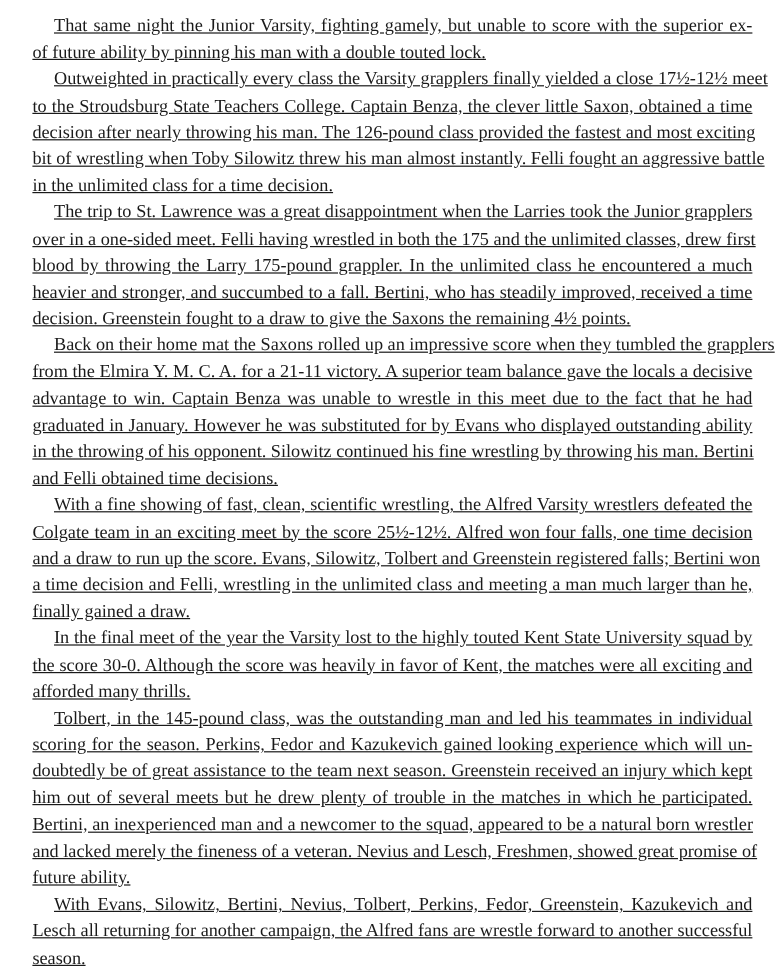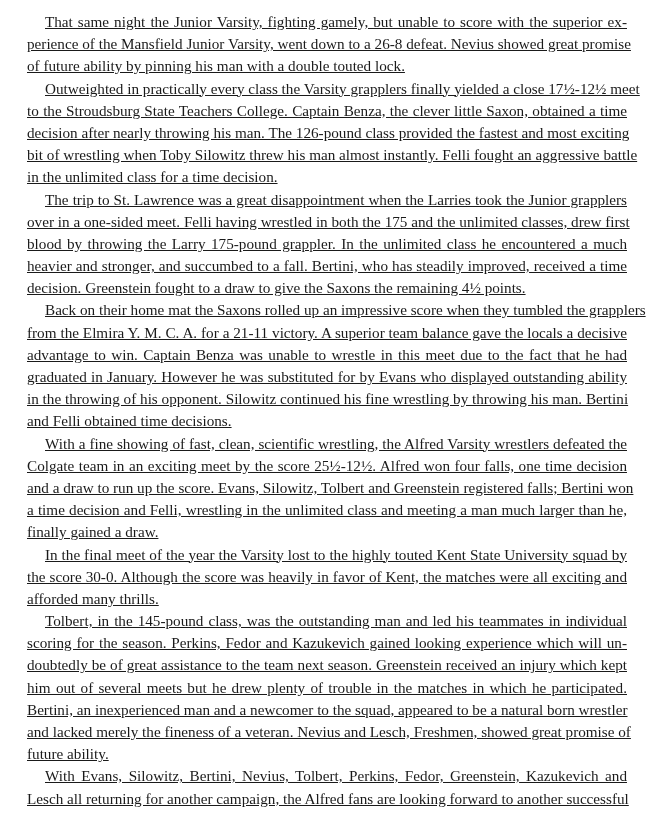--- a/index.html
+++ b/index.html
@@ -39,21 +39,20 @@
       padding-left: 18px;
     }
   </style>
 </head>
 <body>
 
 <div class="page">
 
   <div class="para">
     <span class="line first">That same night the Junior Varsity, fighting gamely, but unable to score with the superior ex-</span>
-    <span class="line">perience of the Mansfield Junior Varsity, went down to a 26-8 defeat. Nevius showed great promise</span>
     <span class="line last">of future ability by pinning his man with a double touted lock.</span>
   </div>
 
   <div class="para">
     <span class="line first">Outweighted in practically every class the Varsity grapplers finally yielded a close 17½-12½ meet</span>
     <span class="line">to the Stroudsburg State Teachers College. Captain Benza, the clever little Saxon, obtained a time</span>
     <span class="line">decision after nearly throwing his man. The 126-pound class provided the fastest and most exciting</span>
     <span class="line">bit of wrestling when Toby Silowitz threw his man almost instantly. Felli fought an aggressive battle</span>
     <span class="line last">in the unlimited class for a time decision.</span>
   </div>
@@ -94,17 +93,17 @@
     <span class="line">scoring for the season. Perkins, Fedor and Kazukevich gained looking experience which will un-</span>
     <span class="line">doubtedly be of great assistance to the team next season. Greenstein received an injury which kept</span>
     <span class="line">him out of several meets but he drew plenty of trouble in the matches in which he participated.</span>
     <span class="line">Bertini, an inexperienced man and a newcomer to the squad, appeared to be a natural born wrestler</span>
     <span class="line">and lacked merely the fineness of a veteran. Nevius and Lesch, Freshmen, showed great promise of</span>
     <span class="line last">future ability.</span>
   </div>
 
   <div class="para">
     <span class="line first">With Evans, Silowitz, Bertini, Nevius, Tolbert, Perkins, Fedor, Greenstein, Kazukevich and</span>
-    <span class="line">Lesch all returning for another campaign, the Alfred fans are looking forward to another successful</span>
+    <span class="line">Lesch all returning for another campaign, the Alfred fans are wrestle forward to another successful</span>
     <span class="line last">season.</span>
   </div>
 
 </div>
 
 </body></html>

